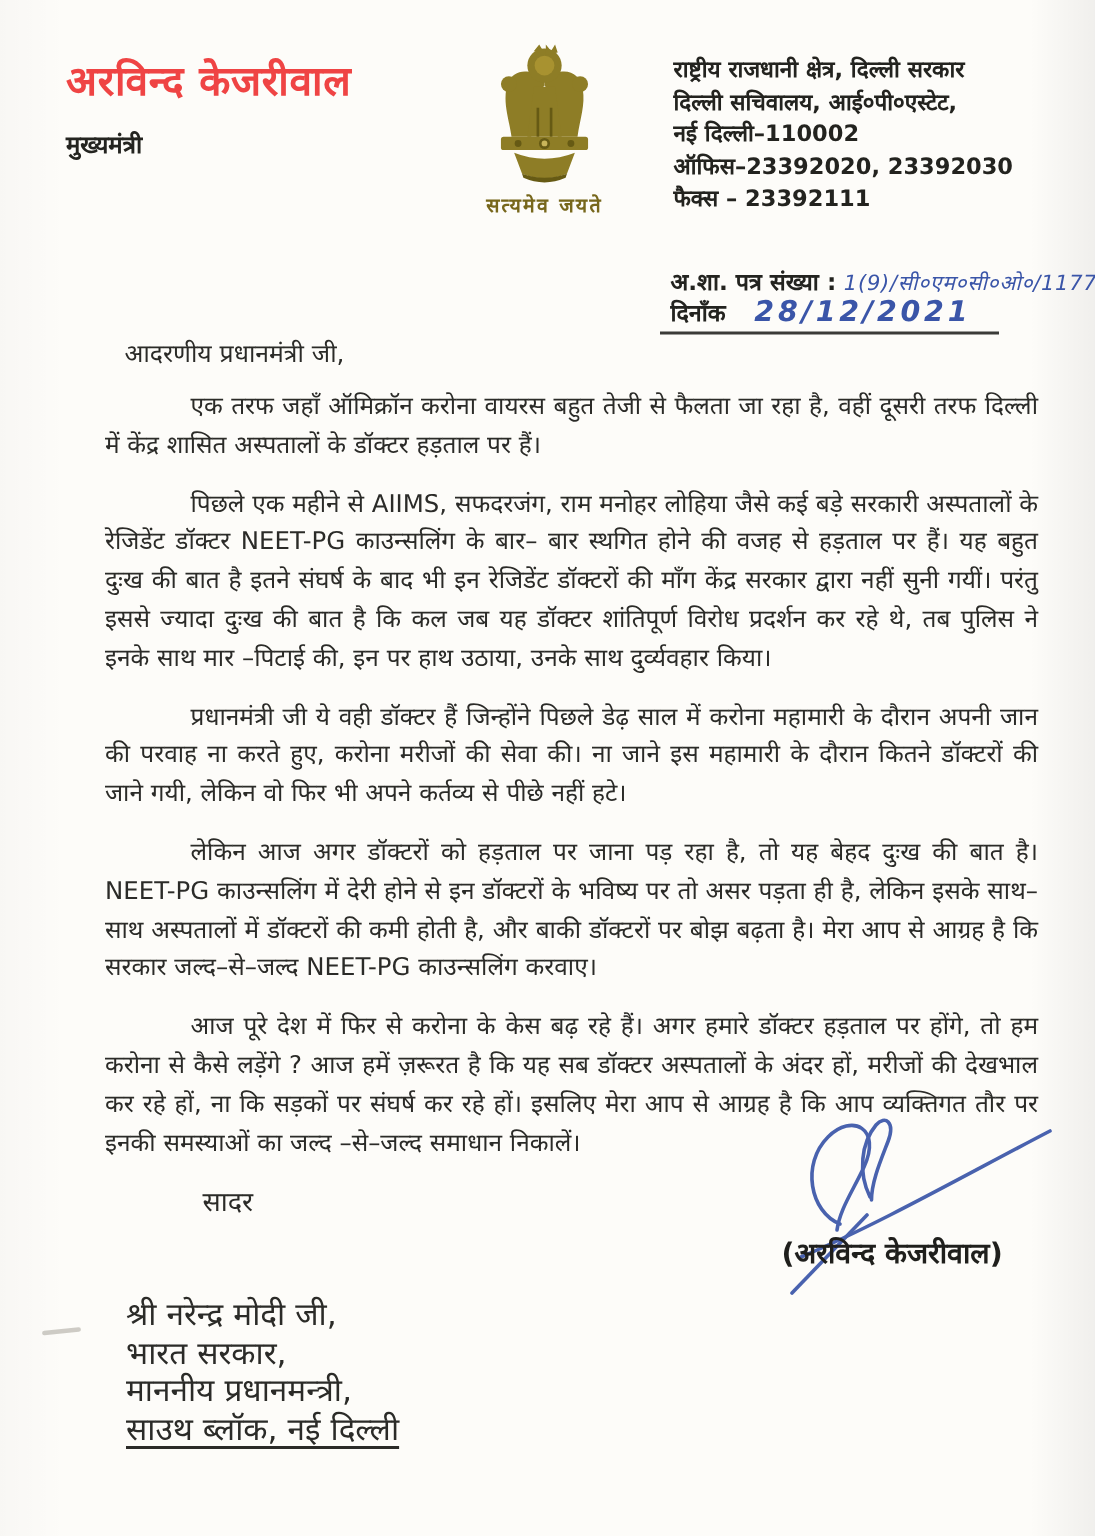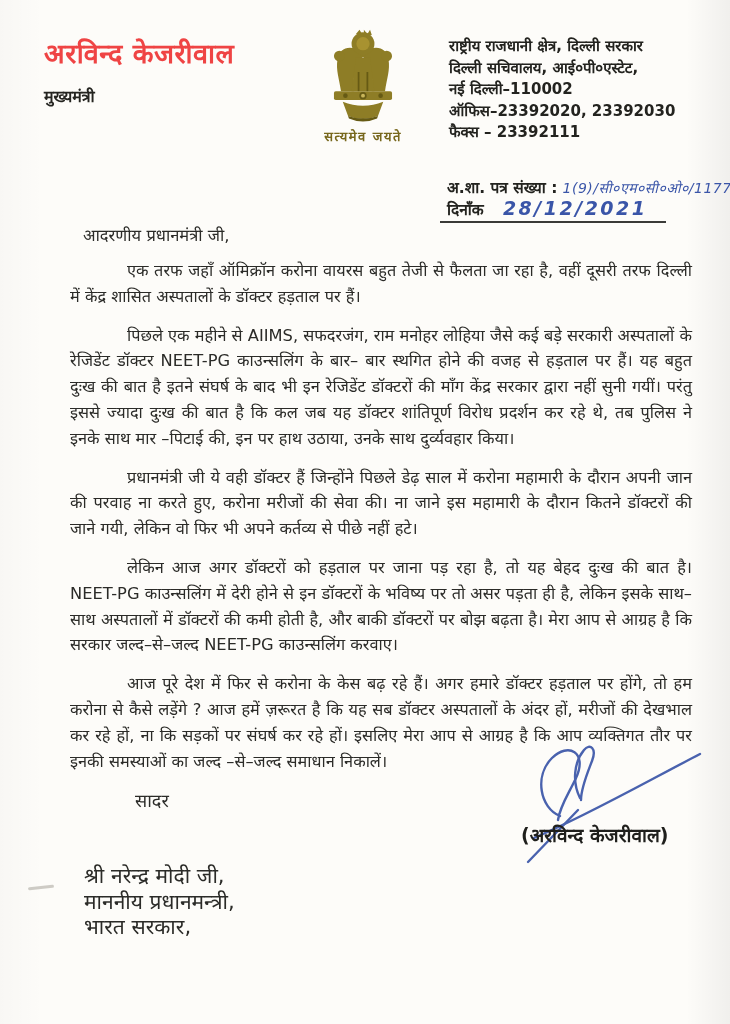--- a/index.html
+++ b/index.html
@@ -123,15 +123,16 @@
       <path d="M26 102 C78 80 138 46 192 18"></path>
       <path d="M70 74 L20 126"></path>
     </g>
   </svg>
 </div>
 <div class="signatory">(अरविन्द केजरीवाल)</div>
 
 <div class="scan-artifact"></div>
 <div class="recipient">
   <div>श्री नरेन्द्र मोदी जी,</div>
+  <div>भारत सरकार,</div>
   <div>माननीय प्रधानमन्त्री,</div>
-  <div>भारत सरकार,</div>
+  <div class="u">साउथ ब्लॉक, नई दिल्ली</div>
 </div>
 
 </body></html>

